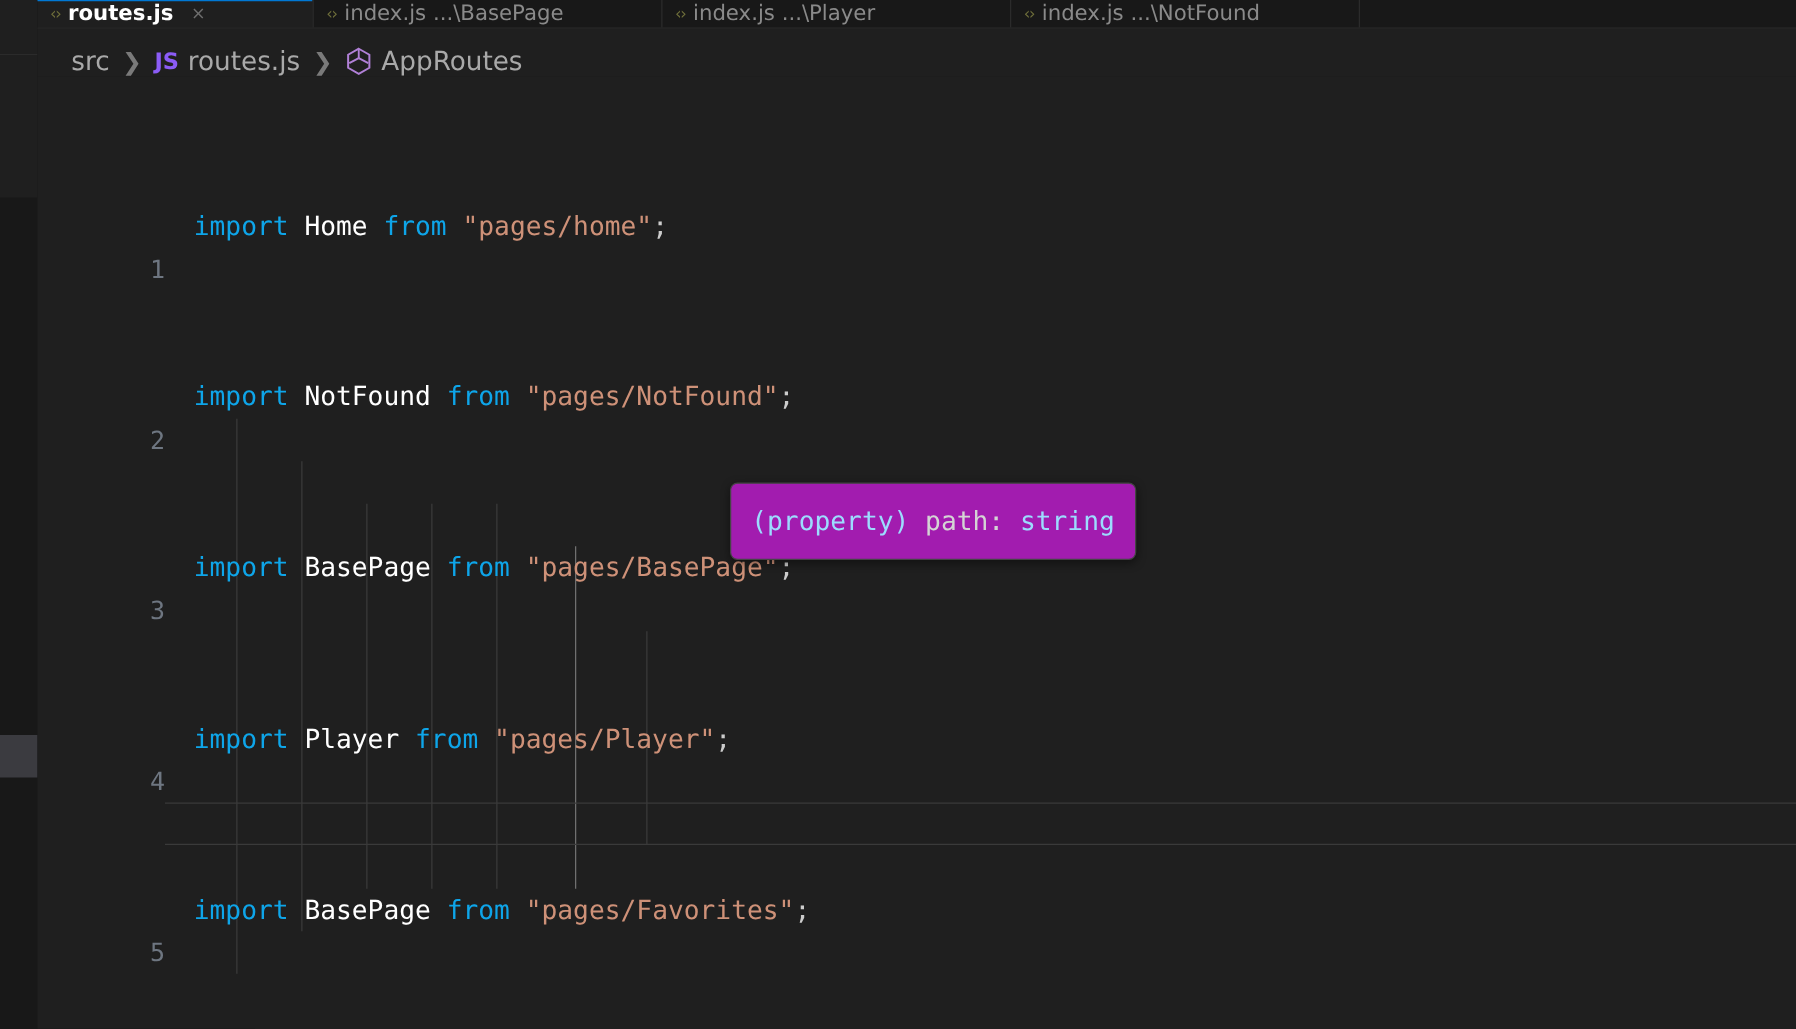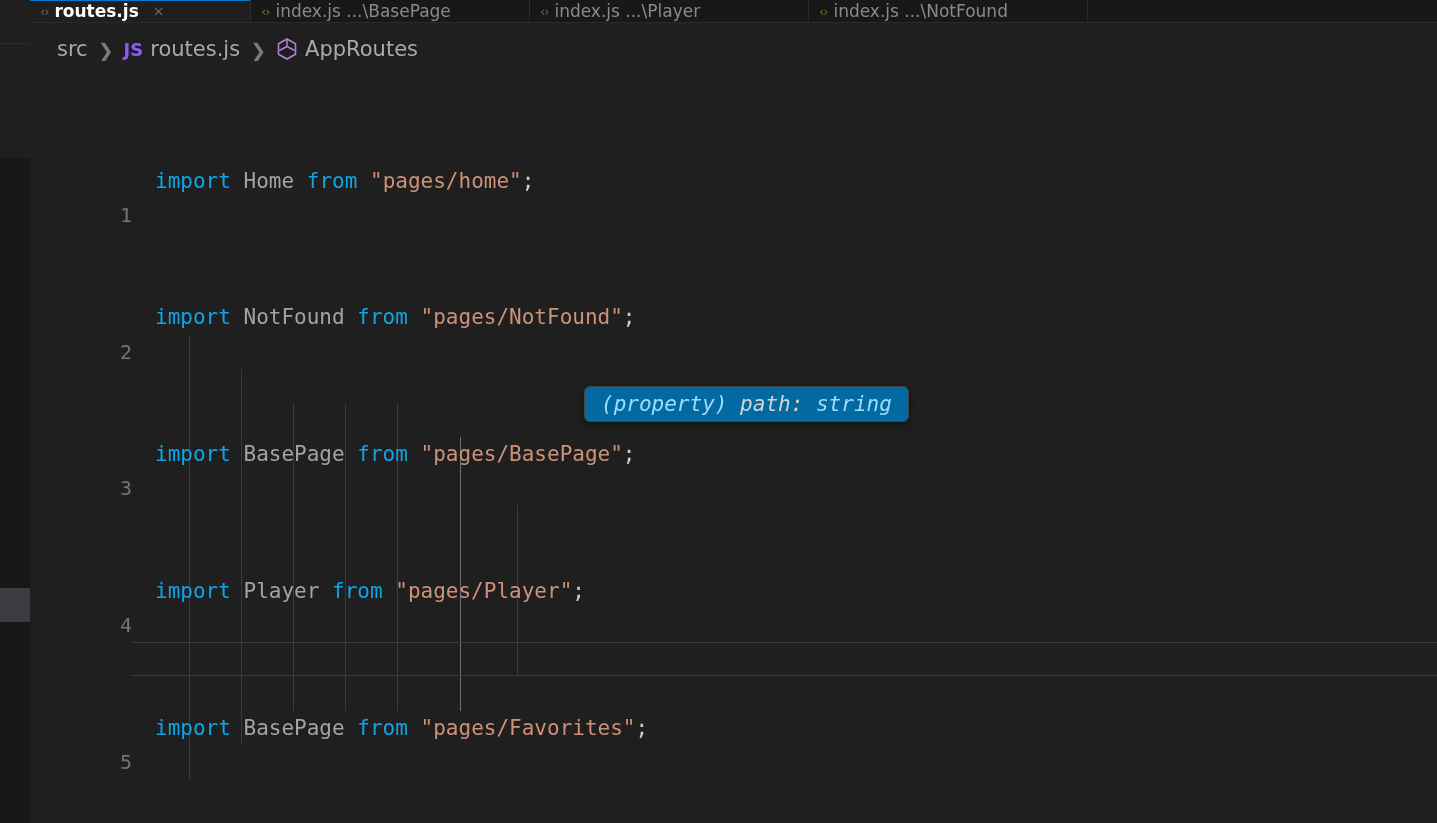--- a/index.html
+++ b/index.html
@@ -50,28 +50,28 @@
 
   
   .curline-box { position:absolute; left:102px; width:1325px; height:34px; border-top:1px solid #3a3a3a; border-bottom:1px solid #3a3a3a; pointer-events:none; }
 
   
   .guide { position:absolute; width:1px; background:#3b3b3b; }
   .guide.active { background:#707070; }
 
   
   .kw       { color:#0ea5e9; }  
-  .ident    { color:#a3a3a3; }  
+  .ident    { color:#ffffff; }  
   .str      { color:#ce9178; }  
   .punc     { color:#cccccc; }
 
   
-  .tooltip { position:absolute; background:#0369a1; border:1px solid #454545; border-radius:6px;
-             padding:5px 16px; font-family:"DejaVu Sans Mono", monospace; font-size:21px;
-             box-shadow:0 2px 8px rgba(0,0,0,0.45); white-space:nowrap;font-style:italic; }
+  .tooltip { position:absolute; background:#a21caf; border:1px solid #454545; border-radius:6px;
+             padding:18px 16px; font-family:"DejaVu Sans Mono", monospace; font-size:21px;
+             box-shadow:0 2px 8px rgba(0,0,0,0.45); white-space:nowrap; }
   .tt-prop { color:#9cdcfe; }
   .tt-name { color:#d4d4d4; }
   .tt-type { color:#9cdcfe; }
 </style>
 </head>
 <body>
 
 <div class="app">
 
   <div class="left-strip">

